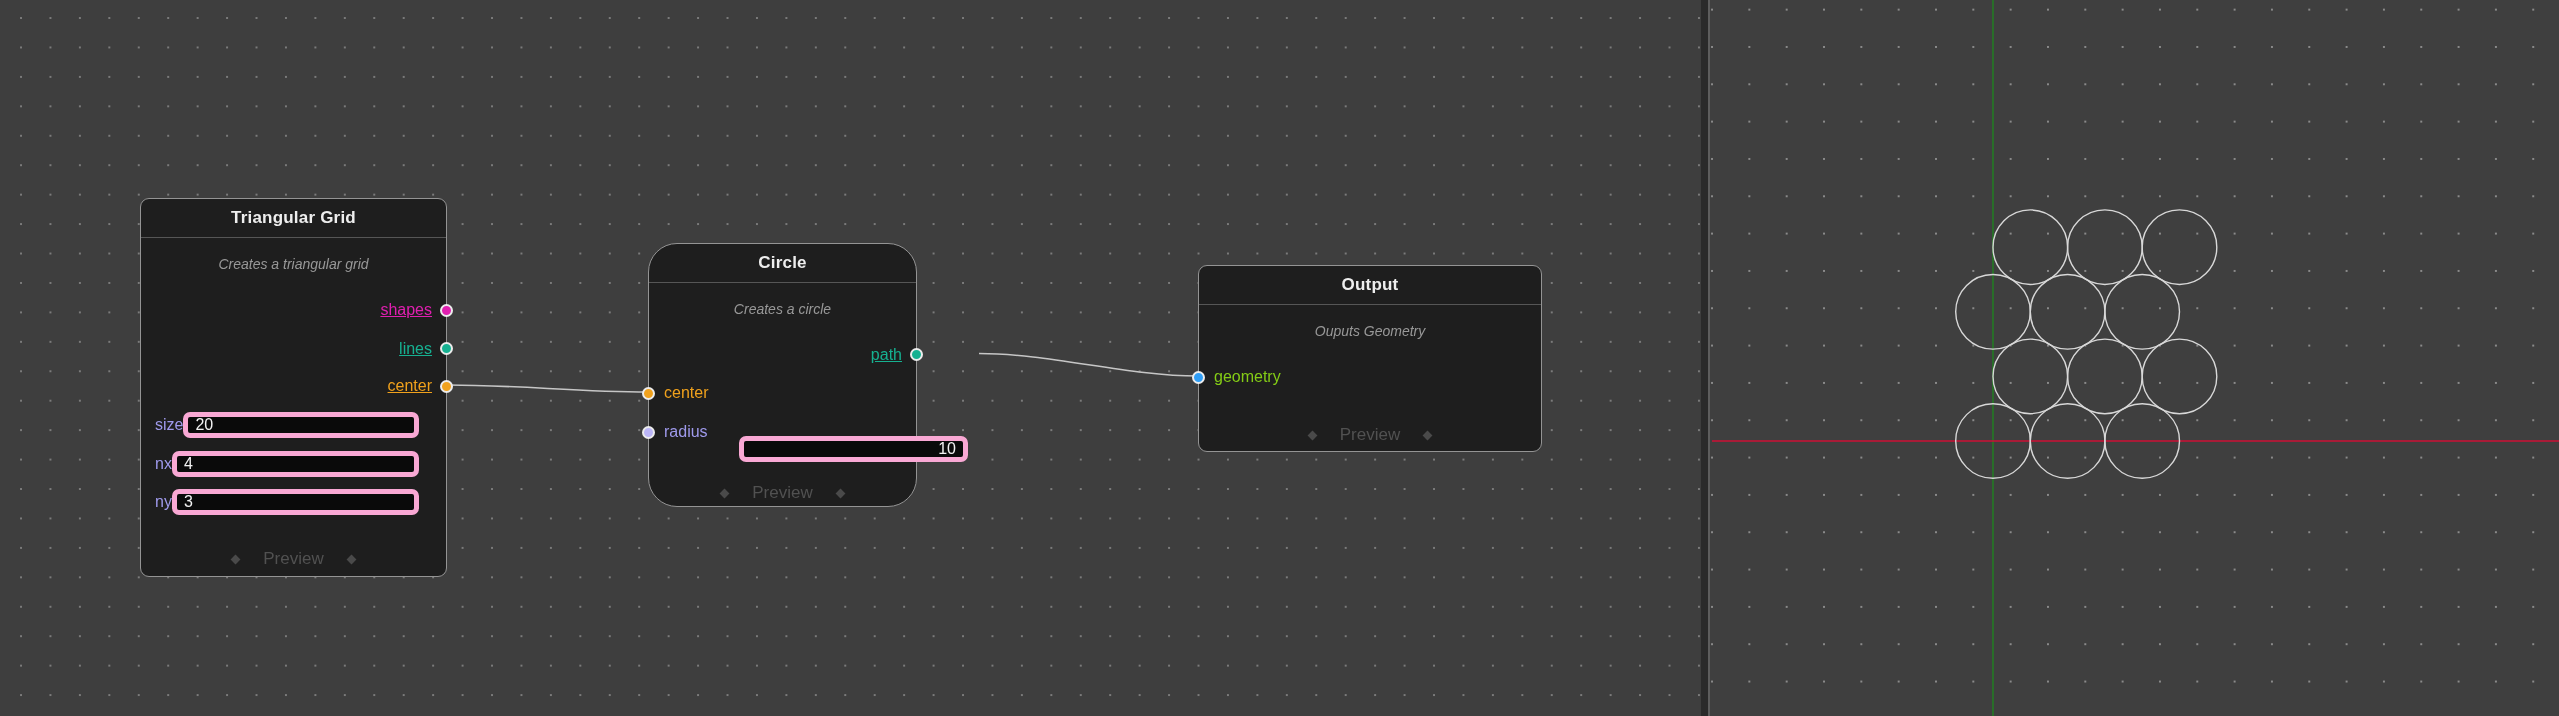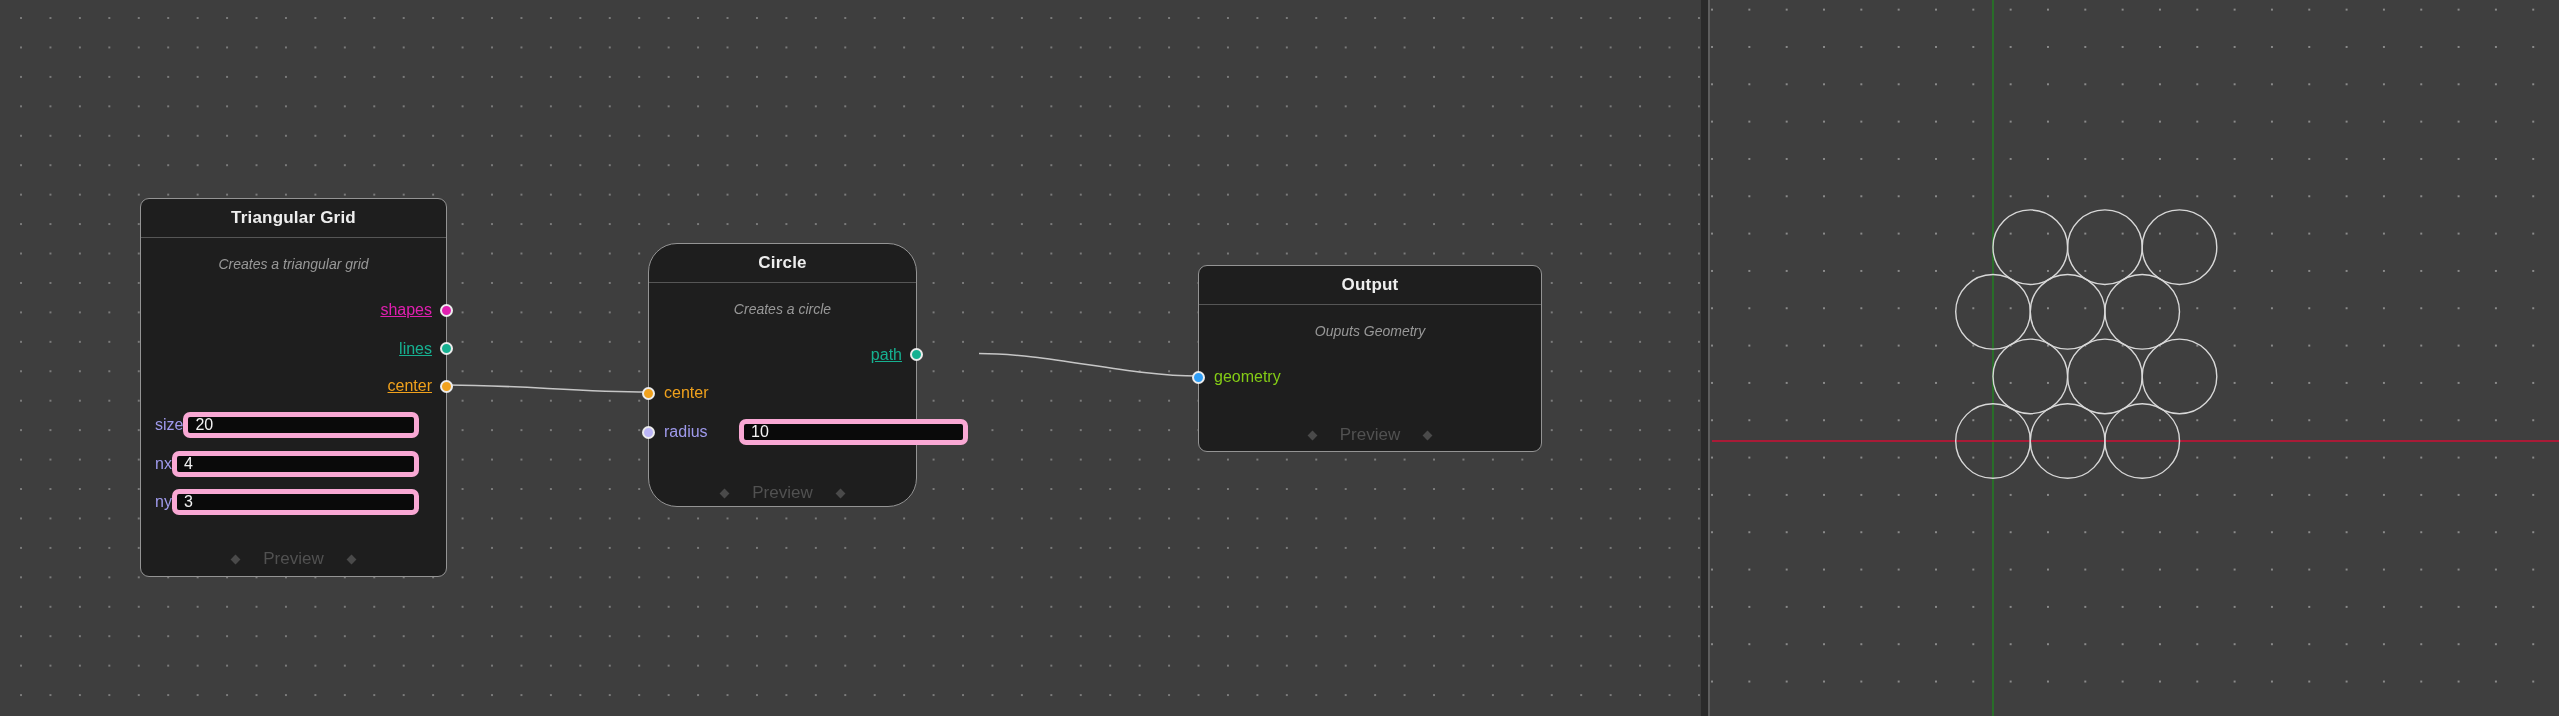--- a/index.html
+++ b/index.html
@@ -138,21 +138,21 @@
     <div class="node-desc">Creates a circle</div>
 
     <span class="port-label out" style="top: 100.5px; color: rgb(22, 177, 145);">path</span>
     <span class="port-dot right" style="top: 104px; background: rgb(22, 177, 145);"></span>
 
     <span class="port-dot left" style="top: 142.5px; background: rgb(240, 161, 28);"></span>
     <span class="port-label in" style="top: 139px; color: rgb(240, 161, 28);">center</span>
 
     <span class="port-dot left" style="top: 181.5px; background: rgb(188, 182, 248);"></span>
     <span class="port-label in" style="top: 178px; color: rgb(159, 154, 236);">radius</span>
-    <input class="param-input abs" style="left: 90px; top: 175px; width: 229px;" value="10">
+    <input class="param-input abs" style="left: 90px; top: 192px; width: 229px; text-align: right;" value="10">
 
     <div class="preview-row" style="top:236px">
       <span class="diamond"></span>
       <span class="preview-label">Preview</span>
       <span class="diamond"></span>
     </div>
   </div>
 
   <div class="node" style="left:1198px;top:265px;width:344px;height:187px;">
     <div class="node-header">

